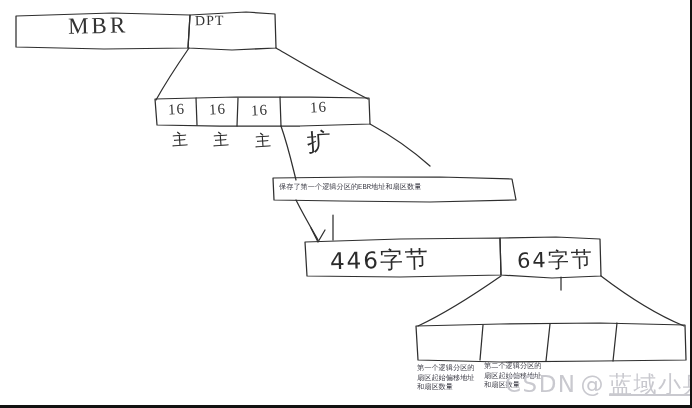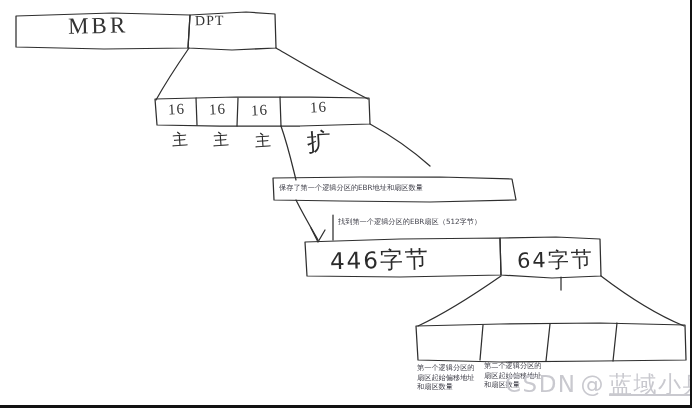--- a/index.html
+++ b/index.html
@@ -128,23 +128,22 @@
   <div class="hand hand-lat lbl-16" style="left:310px; top:99px;">16</div>
 
   <div class="hand lbl-cjk" style="left:172px; top:130px; transform:rotate(-4deg);">主</div>
   <div class="hand lbl-cjk" style="left:213px; top:130px; transform:rotate(-4deg);">主</div>
   <div class="hand lbl-cjk" style="left:255px; top:131px; transform:rotate(-4deg);">主</div>
   <div class="hand" style="left:307px; top:126px; font-size:24px; transform:rotate(-4deg);">扩</div>
 
   <div class="hand lbl-446" style="left:330px; top:245px;">446字节</div>
   <div class="hand lbl-64" style="left:517px; top:246px;">64字节</div>
 
-  <div class="printed" style="left:279px; top:183px;">保存了第一个逻辑分区的EBR地址和扇区数量</div>
+  <div class="printed" style="left:279px; top:183px;font-family:Liberation Mono, monospace;">保存了第一个逻辑分区的EBR地址和扇区数量</div>
 
-  <div class="printed" style="left:338px; top:217px;">找到第一个逻辑分区的EBR扇区（512字节）</div>
 
   <div class="printed printed-wrap" style="left:484px; top:361px; width:58px;">第二个逻辑分区的扇区起始偏移地址和扇区数量</div>
 
   <div class="printed printed-wrap" style="left:417px; top:363px; width:62px;">第一个逻辑分区的扇区起始偏移地址和扇区数量</div>
 
   <div class="wm" style="left:505px; top:369px;">
     <span>CSDN</span><span style="padding:0 4px;">@</span><span class="u">蓝域小兵</span>
   </div>
 
 </div>

